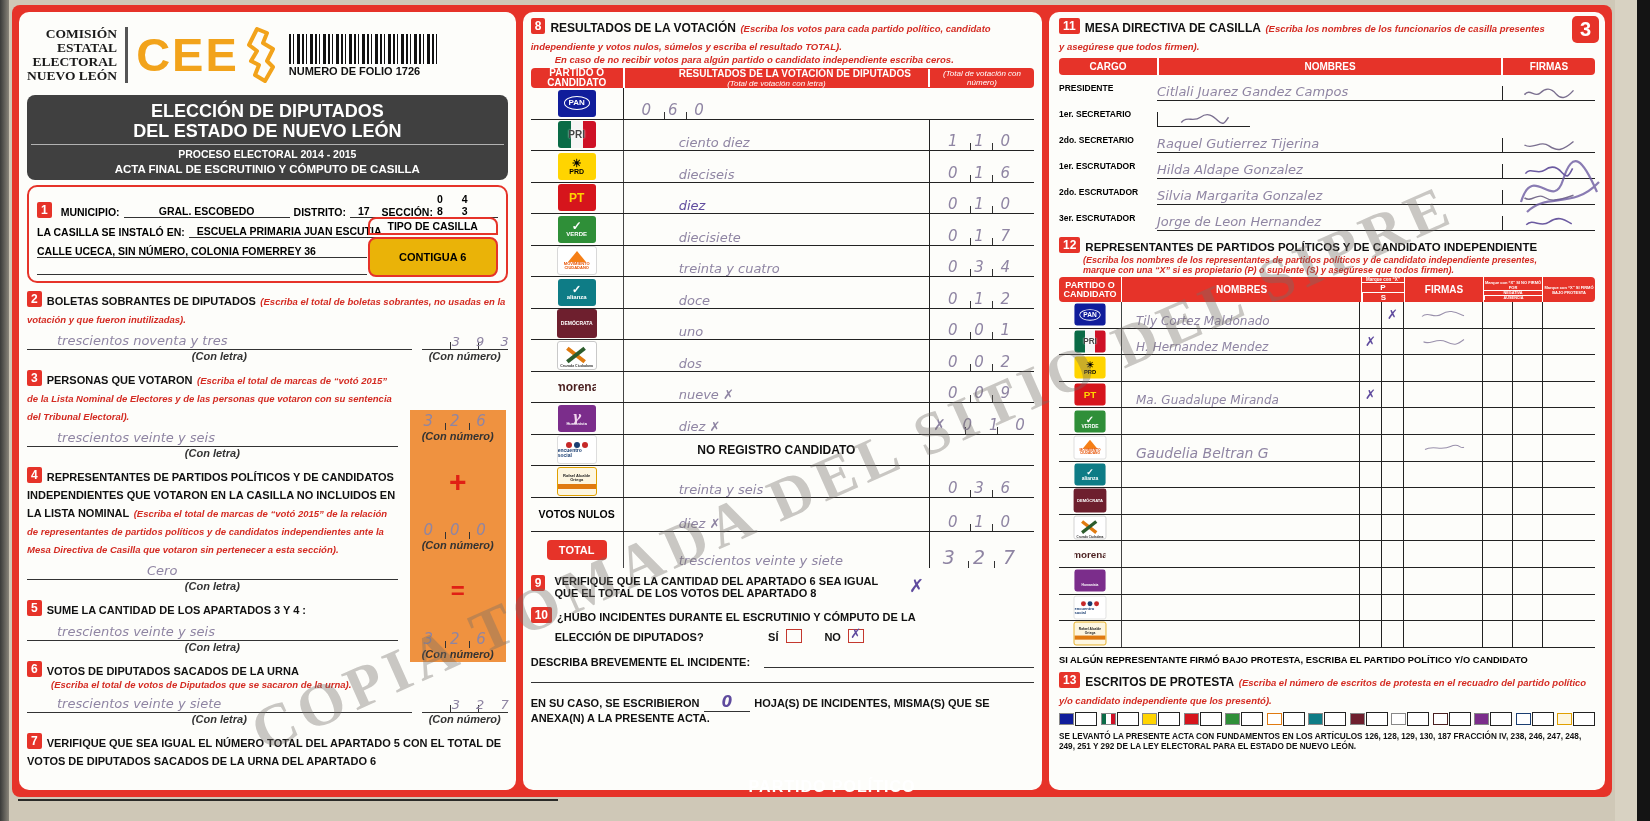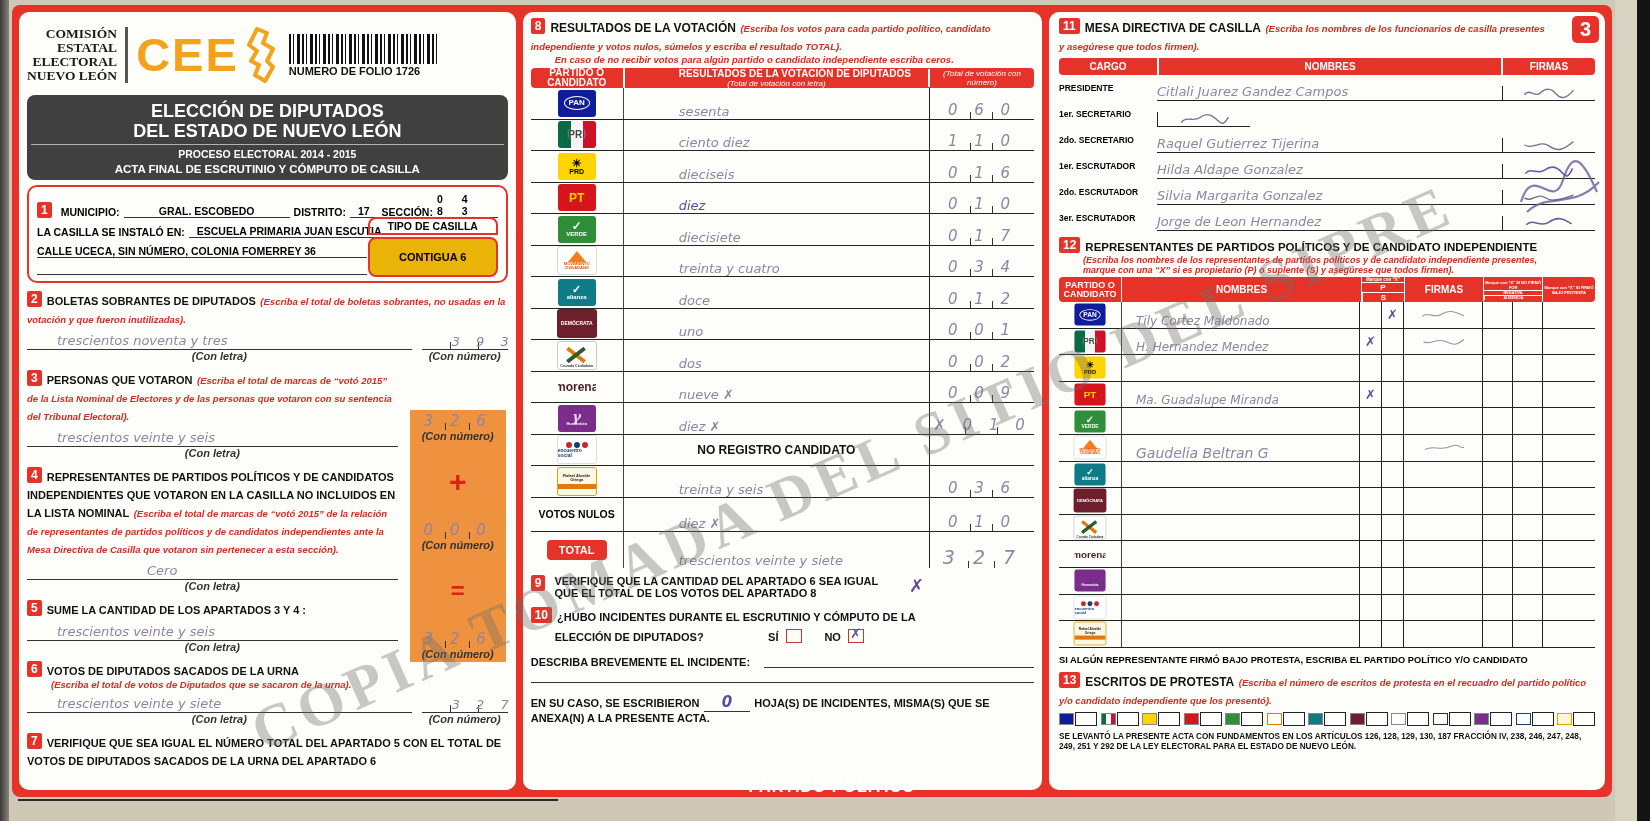--- a/index.html
+++ b/index.html
@@ -318,23 +318,20 @@
       </div>
       <div class="c3">(Total de votación con número)</div>
     </div>
 
     <div class="r8">
       <div class="pc">
           <span class="lg lg-pan">
             <span class="i">PAN</span>
           </span>
         </div>
-      <div class="lc">
-          <span class="hw">sesenta</span>
-        </div>
       <div class="nc">
           <span class="hw numgrp">0 6 0</span>
         </div>
     </div>
     <div class="r8">
       <div class="pc">
           <span class="lg lg-pri">
             <span>PRI</span>
           </span>
         </div>

